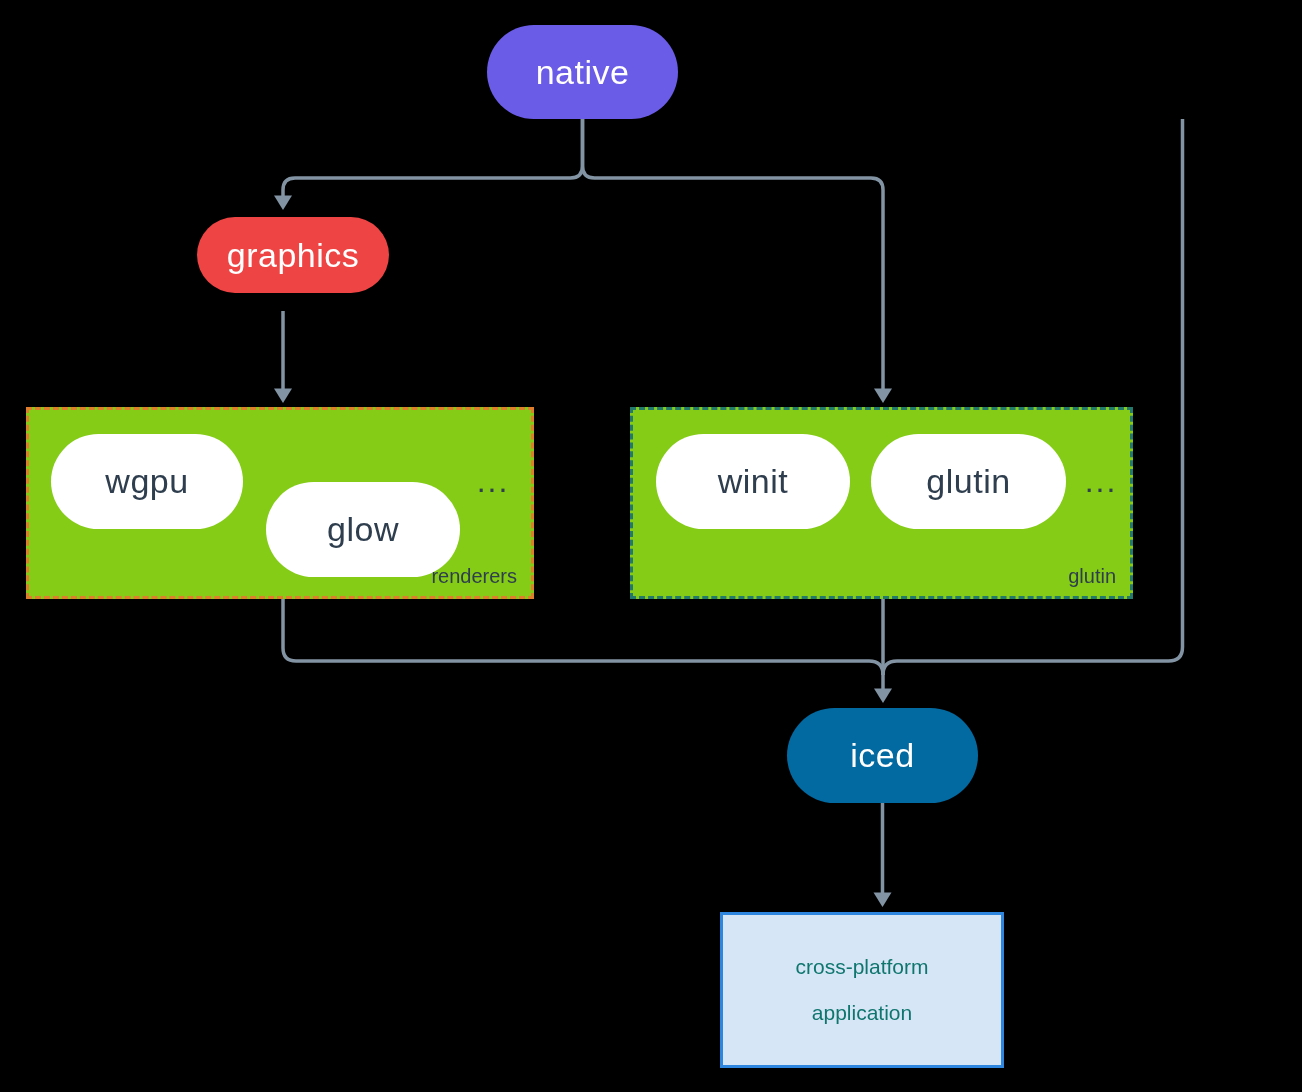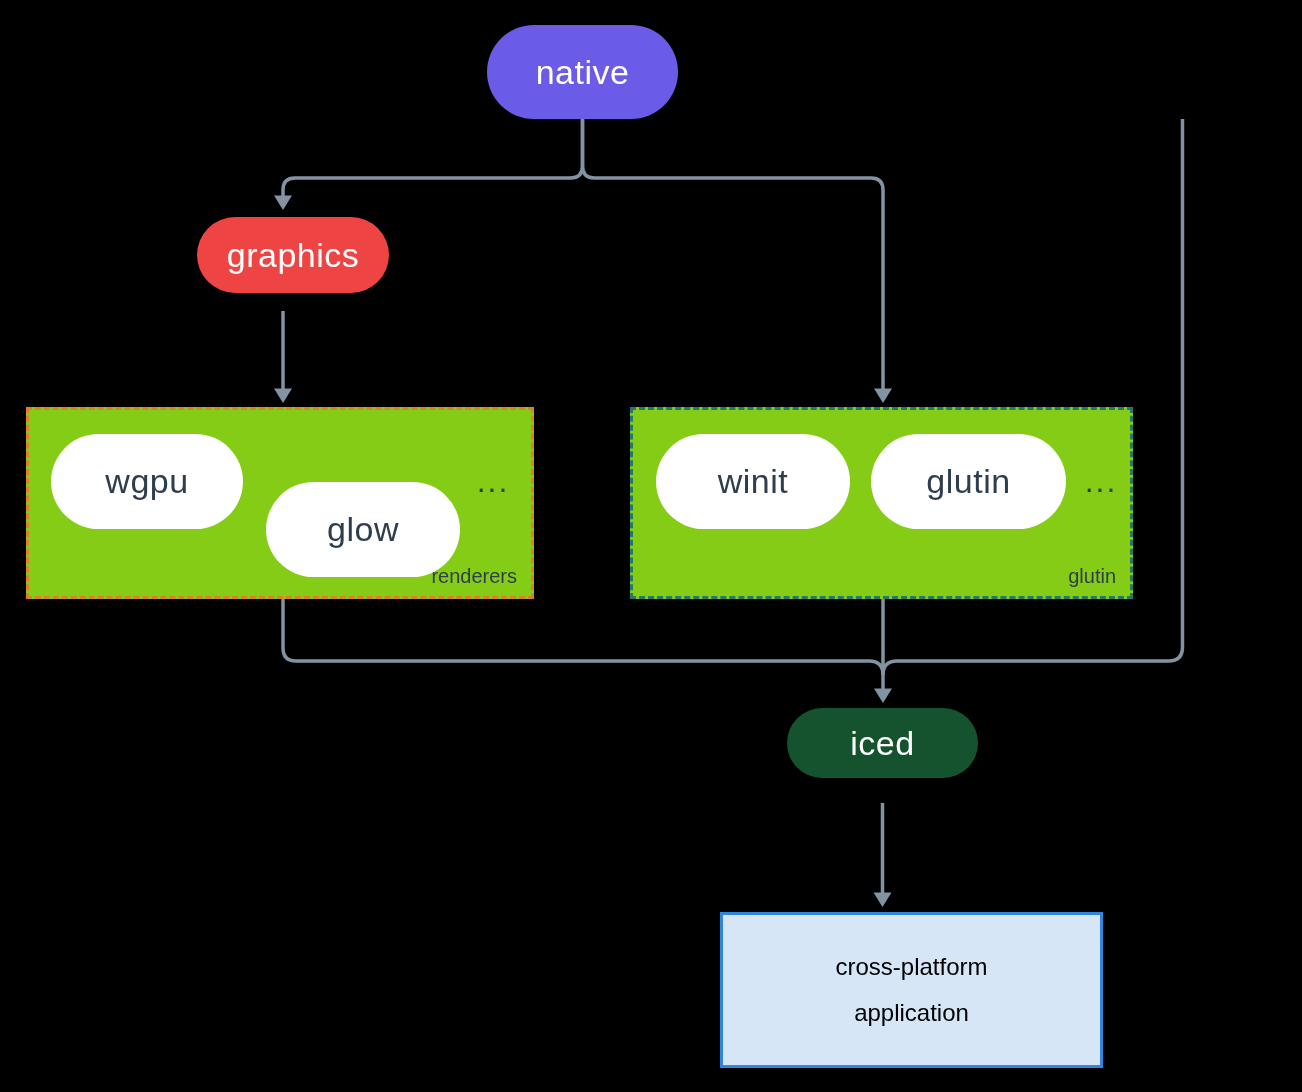--- a/index.html
+++ b/index.html
@@ -44,21 +44,21 @@
     letter-spacing: 0.5px;
   }
   .pill.colored { color: #ffffff; }
   .pill.white {
     background: #ffffff;
     color: #2f3e4e;
   }
   .pill.native-pill  { left: 487px;  top: 25px;  width: 191px; height: 94px; background: #6b5ce7; }
   .pill.web-pill     { left: 1088px; top: 25px;  width: 190px; height: 94px; background: #6b5ce7; }
   .pill.graphics-pill{ left: 197px;  top: 217px; width: 192px; height: 76px; background: #ef4444; }
-  .pill.iced-pill    { left: 787px;  top: 708px; width: 191px; height: 70px; background: #14532d; }
+  .pill.iced-pill    { left: 787px;  top: 708px; width: 191px; height: 95px; background: #0369a1; }
 
   .group {
     position: absolute;
     z-index: 2;
     box-sizing: border-box;
     border-width: 3px;
     border-style: dashed;
   }
   .group.renderers-group {
     left: 26px; top: 407px; width: 508px; height: 192px;
@@ -94,30 +94,30 @@
     position: absolute;
     right: 14px;
     bottom: 8px;
     font-size: 20px;
     color: #2f3e4e;
     z-index: 3;
   }
   .app-box {
     position: absolute;
     z-index: 2;
-    left: 720px; top: 912px; width: 383px; height: 156px;
+    left: 720px; top: 912px; width: 284px; height: 156px;
     box-sizing: border-box;
     background: #d6e6f7;
     border: 3px solid #2e86de;
     display: flex;
     flex-direction: column;
     align-items: center;
     justify-content: center;
-    color: #000000;
-    font-size: 24px;
+    color: #0f766e;
+    font-size: 21px;
     line-height: 46px;
     text-align: center;
   }
 </style>
 </head>
 <body>
 
 <div class="canvas">
 
   <svg class="edges" viewBox="0 0 1302 1092" xmlns="http://www.w3.org/2000/svg">

